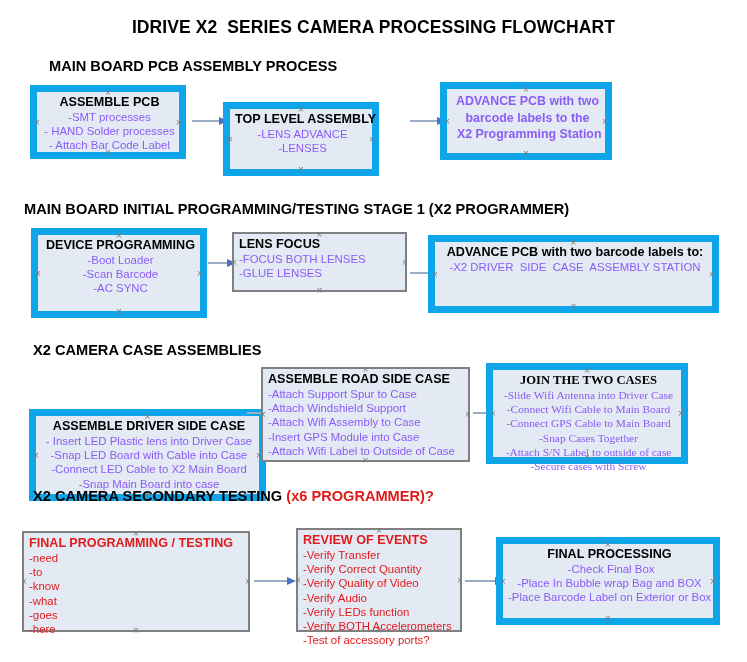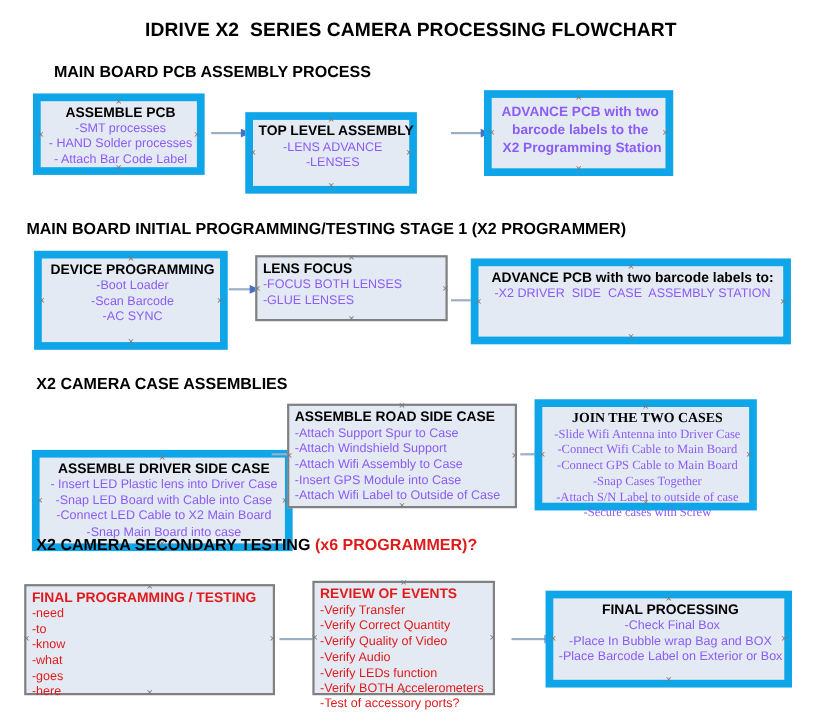--- a/index.html
+++ b/index.html
@@ -265,21 +265,21 @@
       <div class="node-line">-here</div>
     </div>
     <span class="handle" style="left:50%; top:0;"></span>
     <span class="handle" style="left:50%; top:100%;"></span>
     <span class="handle" style="left:0; top:50%;"></span>
     <span class="handle" style="left:100%; top:50%;"></span>
   </div>
 
   <div class="arrow" style="left:254px; top:580px; width:34px;"></div>
 
-  <div class="node border-gray redtext" style="left:284px; top:528px; width:166px; height:104px;">
+  <div class="node border-gray redtext" style="left:296px; top:528px; width:166px; height:104px;">
     <div class="node-inner">
       <div class="node-title">REVIEW OF EVENTS</div>
       <div class="node-line">-Verify Transfer</div>
       <div class="node-line">-Verify Correct Quantity</div>
       <div class="node-line">-Verify Quality of Video</div>
       <div class="node-line">-Verify Audio</div>
       <div class="node-line">-Verify LEDs function</div>
       <div class="node-line">-Verify BOTH Accelerometers</div>
       <div class="node-line">-Test of accessory ports?</div>
     </div>

